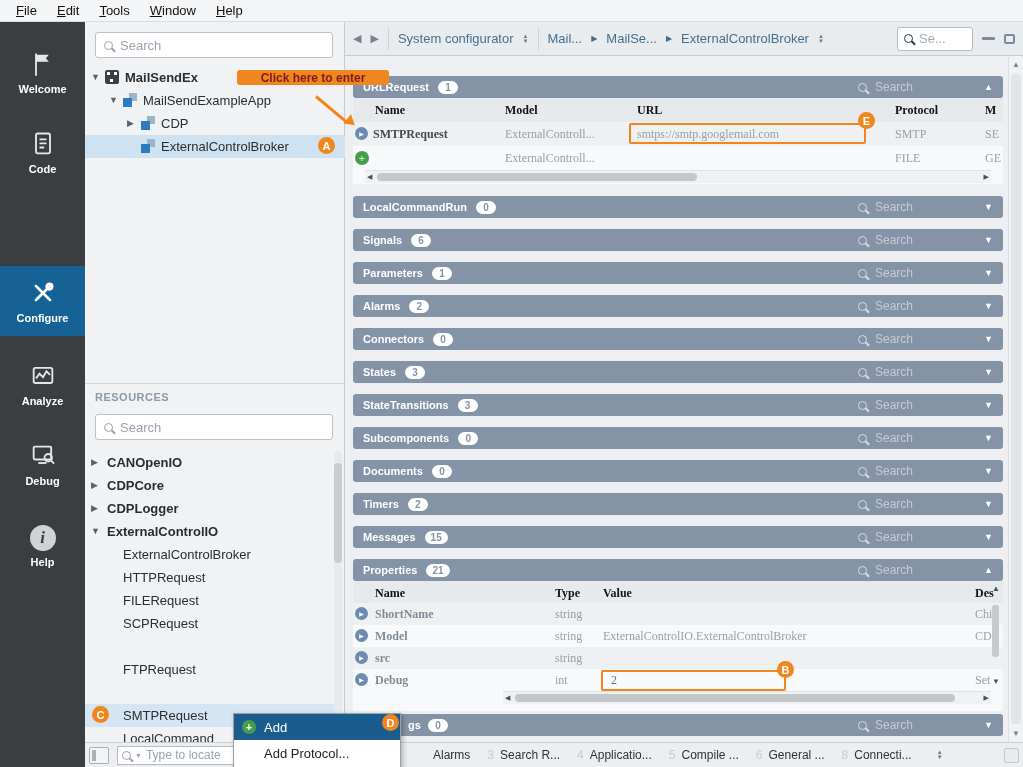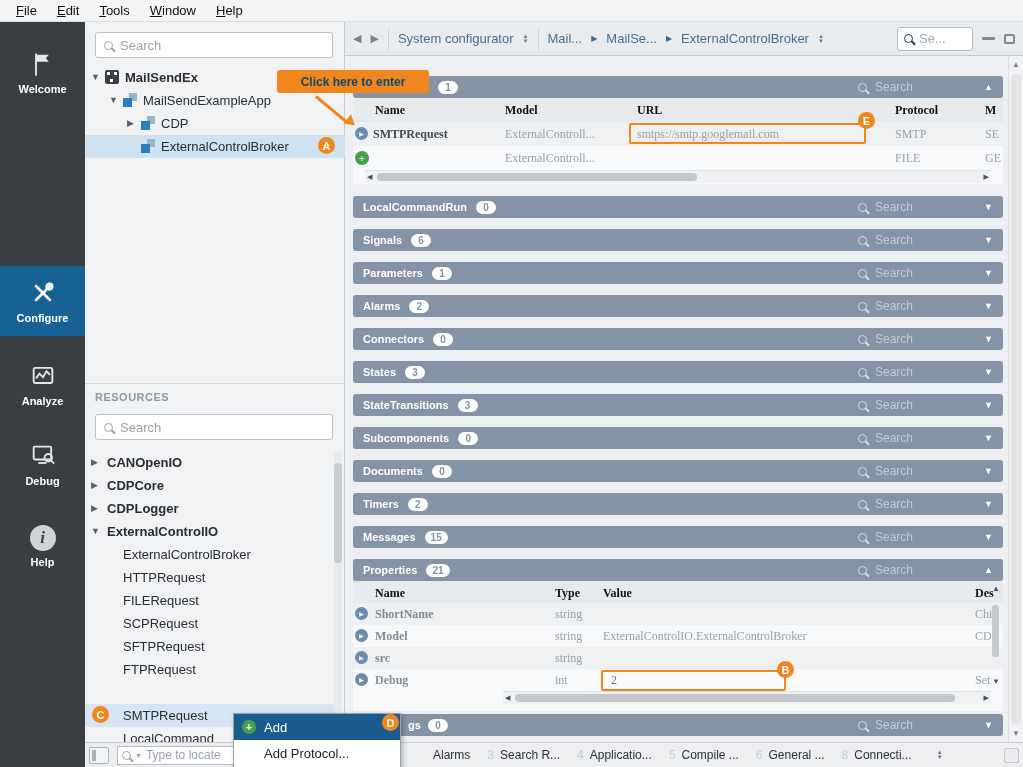--- a/index.html
+++ b/index.html
@@ -104,23 +104,23 @@
   #togglebox{width:18px;height:15px;border:1px solid #aab0b6;background:#f2f4f5;border-radius:2px;
              position:relative;flex:none;}
   #togglebox:before{content:"";position:absolute;left:2px;top:2px;bottom:2px;width:4px;background:#aab0b6;}
   #locator{width:130px;height:19px;background:#fff;border:1px solid #b6bcc2;display:flex;align-items:center;
            padding:0 4px;gap:4px;font-size:12px;color:#9aa2ab;box-sizing:border-box;flex:none;}
   #tabs{display:flex;align-items:center;margin-left:172px;gap:0;}
   .otab{display:flex;align-items:center;gap:6px;margin-right:17px;font-size:12px;color:#2f3338;}
   .otab .num{color:#c6ccd2;}
   .sq{width:13px;height:13px;background:#e8eaec;border:1px solid #c3c7cb;border-radius:2px;}
   
-  #tooltip{position:absolute;left:237px;top:70px;width:152px;height:23px;background:#f0861d;border-radius:3px;
-           color:#0c4a6e;font-weight:bold;font-size:12px;display:flex;align-items:center;justify-content:center;
-           z-index:65;margin-left:40px;}
+  #tooltip{position:absolute;left:237px;top:70px;width:152px;height:15px;background:#f0861d;border-radius:3px;
+           color:#7f1d1d;font-weight:bold;font-size:12px;display:flex;align-items:center;justify-content:center;
+           z-index:65;}
   #tt-line{position:absolute;left:316px;top:95px;width:40px;height:3px;background:#f0861d;
            transform:rotate(40deg);transform-origin:left center;z-index:65;}
   #tt-head{position:absolute;left:346px;top:116px;width:0;height:0;border-left:10px solid #f0861d;
            border-top:6px solid transparent;border-bottom:6px solid transparent;transform:rotate(40deg);z-index:65;}
   .ab{position:absolute;width:17px;height:17px;border-radius:50%;background:#f0861d;color:#fff;
       font-weight:bold;font-size:11px;display:flex;align-items:center;justify-content:center;z-index:70;}
   #ctxmenu{position:absolute;left:233px;top:713px;width:166px;height:54px;background:#fff;
            border:1px solid #9aa0a6;box-shadow:2px 2px 5px rgba(0,0,0,.25);z-index:60;}
   .cm-item{height:26px;display:flex;align-items:center;padding-left:8px;gap:8px;font-size:13px;color:#222;}
   .cm-item.hot{background:#1b5c8e;color:#fff;}
@@ -141,20 +141,27 @@
   </div>
 
   <div id="sidebar">
     <div class="side-item" style="top:18px">
       <svg width="28" height="28" viewBox="0 0 24 24">
           <path d="M6 3v19"></path>
           <path d="M6 4h11l-2.5 3L17 10H6z" fill="#e4e6e8" stroke="none"></path>
         </svg>
       <div class="lbl">Welcome</div>
     </div>
+    <div class="side-item" style="top:98px">
+      <svg width="28" height="28" viewBox="0 0 24 24">
+          <rect x="6" y="3" width="12" height="17" rx="1.5"></rect>
+          <path d="M9 8h6M9 11.5h6M9 15h4"></path>
+        </svg>
+      <div class="lbl">Code</div>
+    </div>
     <div class="side-item selected" style="top:244px">
       <svg width="28" height="28" viewBox="0 0 24 24" style="stroke:#fff;stroke-width:2.2;stroke-linecap:round">
           <path d="M6 18L18 6"></path>
           <path d="M6 6l12 12"></path>
           <circle cx="17.5" cy="6.5" r="2.4"></circle>
         </svg>
       <div class="lbl">Configure</div>
     </div>
     <div class="side-item" style="top:330px">
       <svg width="28" height="28" viewBox="0 0 24 24">
@@ -244,23 +251,20 @@
         <span class="trow-abs" style="left:38px">ExternalControlBroker</span>
       </div>
     <div class="res-row" style="top:544px">
         <span class="trow-abs" style="left:38px">HTTPRequest</span>
       </div>
     <div class="res-row" style="top:567px">
         <span class="trow-abs" style="left:38px">FILERequest</span>
       </div>
     <div class="res-row" style="top:590px">
         <span class="trow-abs" style="left:38px">SCPRequest</span>
-      </div>
-    <div class="res-row" style="top:613px">
-        <span class="trow-abs" style="left:38px">SFTPRequest</span>
       </div>
     <div class="res-row" style="top:636px">
         <span class="trow-abs" style="left:38px">FTPRequest</span>
       </div>
     <div class="res-row selected" style="top:682px">
         <span class="trow-abs" style="left:38px">SMTPRequest</span>
       </div>
     <div class="res-row" style="top:705px">
         <span class="trow-abs" style="left:38px">LocalCommand</span>
       </div>

